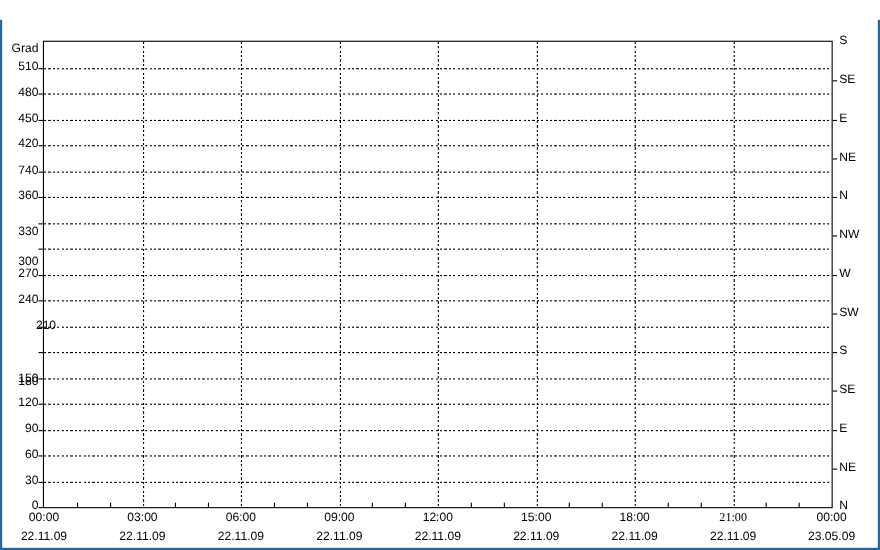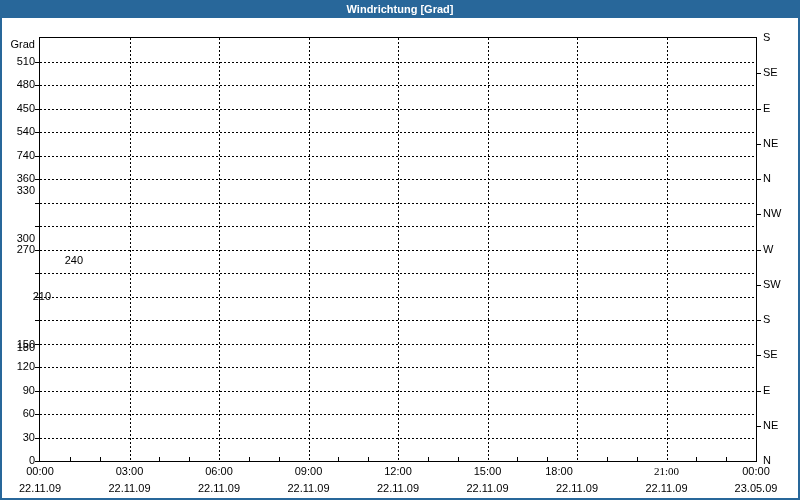--- a/index.html
+++ b/index.html
@@ -42,23 +42,20 @@
   .rlab { left: 763px; text-align: left; }
   .xtime { transform: translateX(-50%); top: 465px; }
   .xdate { transform: translateX(-50%); top: 482px; }
   .ytick  { position: absolute; width: 4px; height: 1px; background: #000; left: 35px; }
   .rtick  { position: absolute; width: 4px; height: 1px; background: #000; left: 757px; }
 </style>
 </head>
 <body>
 
 <div id="root">
-  <div class="titlebar">
-    <span>Windrichtung [Grad]</span>
-  </div>
   <div class="edge edge-left"></div>
   <div class="edge edge-right"></div>
   <div class="edge edge-bottom"></div>
 
   <div class="lab yunit">Grad</div>
 
   <div class="plot">
       <div class="hgrid" style="top: 23.5px;"></div>
       <div class="hgrid" style="top: 47px;"></div>
       <div class="hgrid" style="top: 70.5px;"></div>
@@ -101,33 +98,33 @@
       <div class="minortick" style="left: 686.2px;"></div>
     </div>
   <div id="labels">
       <div class="ytick" style="top: 62px;"></div>
       <div class="lab ylab" style="top: 54.5px;">510</div>
       <div class="ytick" style="top: 85px;"></div>
       <div class="lab ylab" style="top: 78px;">480</div>
       <div class="ytick" style="top: 109px;"></div>
       <div class="lab ylab" style="top: 101.5px;">450</div>
       <div class="ytick" style="top: 132px;"></div>
-      <div class="lab ylab" style="top: 125px;">540</div>
+      <div class="lab ylab" style="top: 125px;">420</div>
       <div class="ytick" style="top: 156px;"></div>
       <div class="lab ylab" style="top: 148.5px;">740</div>
       <div class="ytick" style="top: 179px;"></div>
       <div class="lab ylab" style="top: 172px;">360</div>
       <div class="ytick" style="top: 203px;"></div>
-      <div class="lab ylab" style="top: 184px;">330</div>
+      <div class="lab ylab" style="top: 205px;">330</div>
       <div class="ytick" style="top: 226px;"></div>
       <div class="lab ylab" style="top: 232px;">300</div>
       <div class="ytick" style="top: 250px;"></div>
       <div class="lab ylab" style="top: 242.5px;">270</div>
       <div class="ytick" style="top: 273px;"></div>
-      <div class="lab ylab" style="top: 254px; padding-left: 48px;">240</div>
+      <div class="lab ylab" style="top: 266px;">240</div>
       <div class="ytick" style="top: 297px;"></div>
       <div class="lab ylab" style="top: 289.5px; margin-left: 16px;">210</div>
       <div class="ytick" style="top: 320px;"></div>
       <div class="lab ylab" style="top: 313px; margin-top: 28px;">180</div>
       <div class="ytick" style="top: 344px;"></div>
       <div class="lab ylab" style="top: 338px;">150</div>
       <div class="ytick" style="top: 367px;"></div>
       <div class="lab ylab" style="top: 360px;">120</div>
       <div class="ytick" style="top: 391px;"></div>
       <div class="lab ylab" style="top: 383.5px;">90</div>
@@ -166,20 +163,20 @@
       <div class="lab xtime" style="left: 129.5px;">03:00</div>
       <div class="lab xdate" style="left: 129.5px;">22.11.09</div>
       <div class="lab xtime" style="left: 219px;">06:00</div>
       <div class="lab xdate" style="left: 219px;">22.11.09</div>
       <div class="lab xtime" style="left: 308.5px;">09:00</div>
       <div class="lab xdate" style="left: 308.5px;">22.11.09</div>
       <div class="lab xtime" style="left: 398px;">12:00</div>
       <div class="lab xdate" style="left: 398px;">22.11.09</div>
       <div class="lab xtime" style="left: 487.5px;">15:00</div>
       <div class="lab xdate" style="left: 487.5px;">22.11.09</div>
-      <div class="lab xtime" style="left: 559px;">18:00</div>
+      <div class="lab xtime" style="left: 577px;">18:00</div>
       <div class="lab xdate" style="left: 577px;">22.11.09</div>
       <div class="lab xtime" style="left: 666.5px; font-family: Liberation Serif, serif;">21:00</div>
       <div class="lab xdate" style="left: 666.5px;">22.11.09</div>
       <div class="lab xtime" style="left: 756px;">00:00</div>
       <div class="lab xdate" style="left: 756px;">23.05.09</div>
     </div>
 </div>
 
 </body></html>

